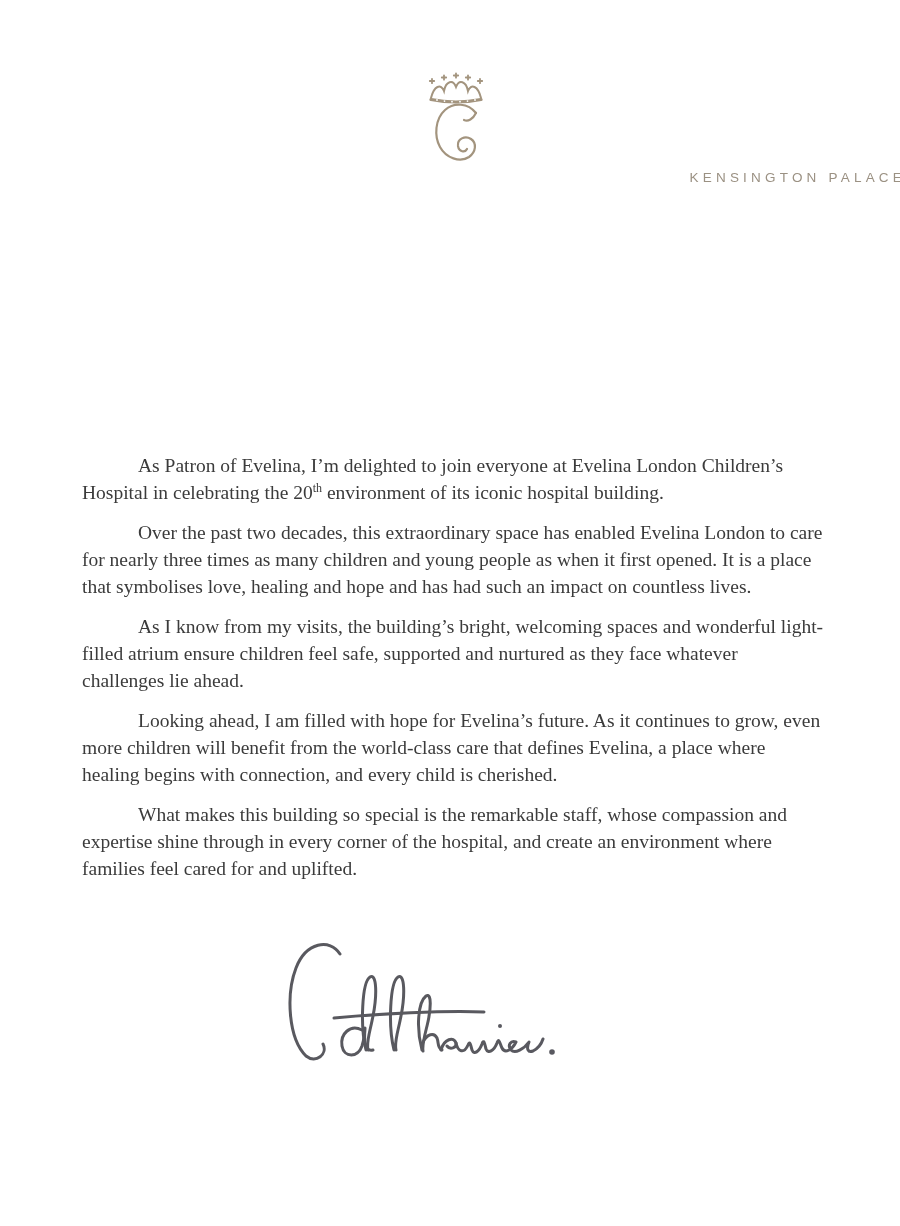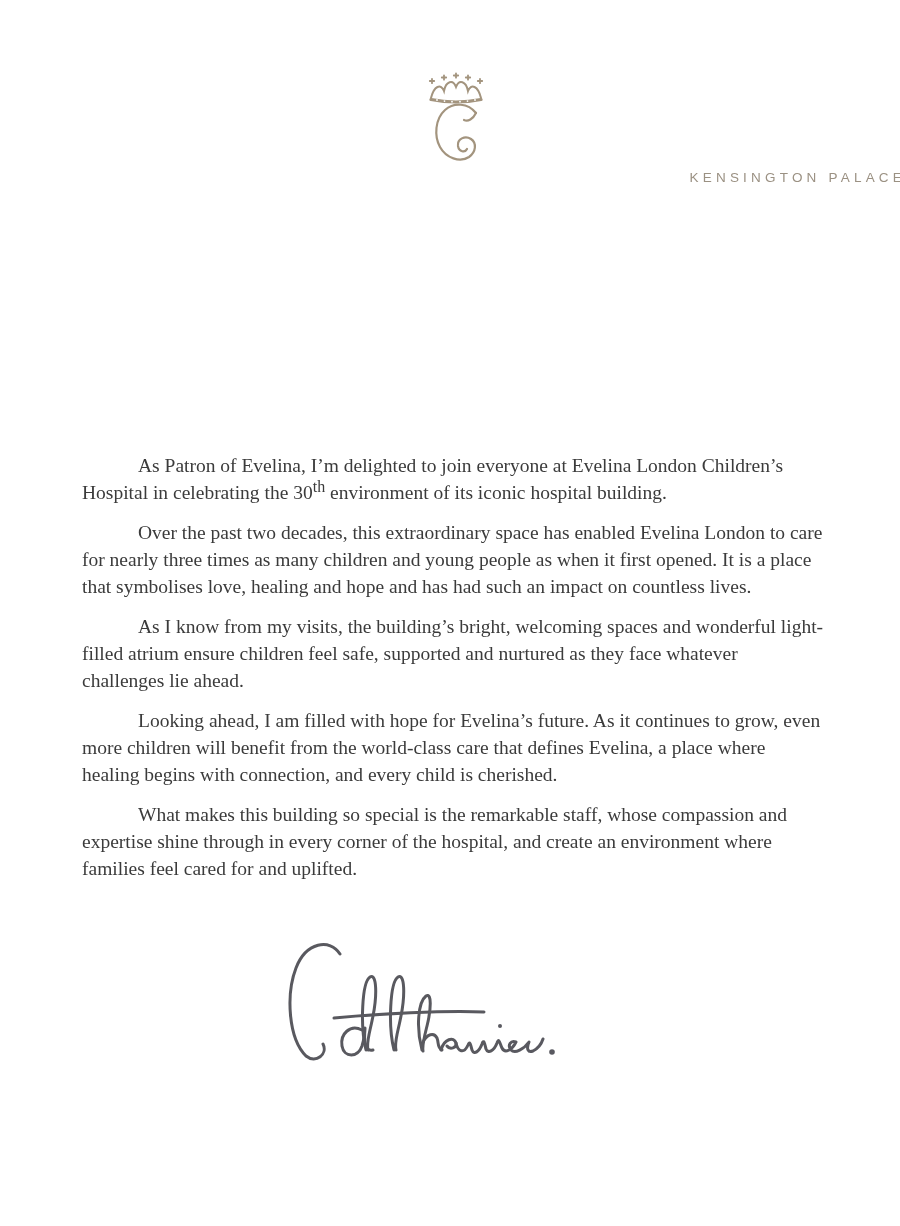--- a/index.html
+++ b/index.html
@@ -42,21 +42,21 @@
     font-size: 19.5px;
     line-height: 27px;
     color: #3b3b3b;
     text-align: left;
   }
   .letter-body p {
     margin: 0 0 13px 0;
     text-indent: 56px;
   }
   .letter-body sup {
-    font-size: 16px;
+    font-size: 12px;
     line-height: 0;
     vertical-align: super;
   }
   
   .signature {
     position: absolute;
     left: 276px;
     top: 942px;
     width: 320px;
     height: 150px;
@@ -101,21 +101,21 @@
         <g stroke="#a3947e" stroke-width="2.2" fill="none" stroke-linecap="round">
           <path d="M50,12 C42,2 28,1 19,9 C9,18 8,35 14,46 C20,57 34,62 43,56 C50,51 51,42 45,38 C39,34 31,38 32,45 C33,51 39,52 41,48"></path>
           <path d="M50,12 C47,18 42,21 38,19"></path>
         </g>
       </svg>
     </div>
     <div class="org-name">KENSINGTON PALACE</div>
   </div>
 
   <div class="letter-body">
-    <p><span>As Patron of Evelina, I’m delighted to join everyone at Evelina London Children’s Hospital in celebrating the 30</span><sup>th</sup><span> environment of its iconic hospital building.</span></p>
+    <p><span>As Patron of Evelina, I’m delighted to join everyone at Evelina London Children’s Hospital in celebrating the 20</span><sup>th</sup><span> environment of its iconic hospital building.</span></p>
     <p>Over the past two decades, this extraordinary space has enabled Evelina London to care for nearly three times as many children and young people as when it first opened. It is a place that symbolises love, healing and hope and has had such an impact on countless lives.</p>
     <p>As I know from my visits, the building’s bright, welcoming spaces and wonderful light-filled atrium ensure children feel safe, supported and nurtured as they face whatever challenges lie ahead.</p>
     <p>Looking ahead, I am filled with hope for Evelina’s future. As it continues to grow, even more children will benefit from the world-class care that defines Evelina, a place where healing begins with connection, and every child is cherished.</p>
     <p>What makes this building so special is the remarkable staff, whose compassion and expertise shine through in every corner of the hospital, and create an environment where families feel cared for and uplifted.</p>
   </div>
 
   <div class="signature">
     <svg width="320" height="150" viewBox="0 0 320 150" role="img" aria-label="Catherine.">
       <g stroke="#4b4b52" stroke-width="3" fill="none" stroke-linecap="round" stroke-linejoin="round" opacity="0.92">
 

